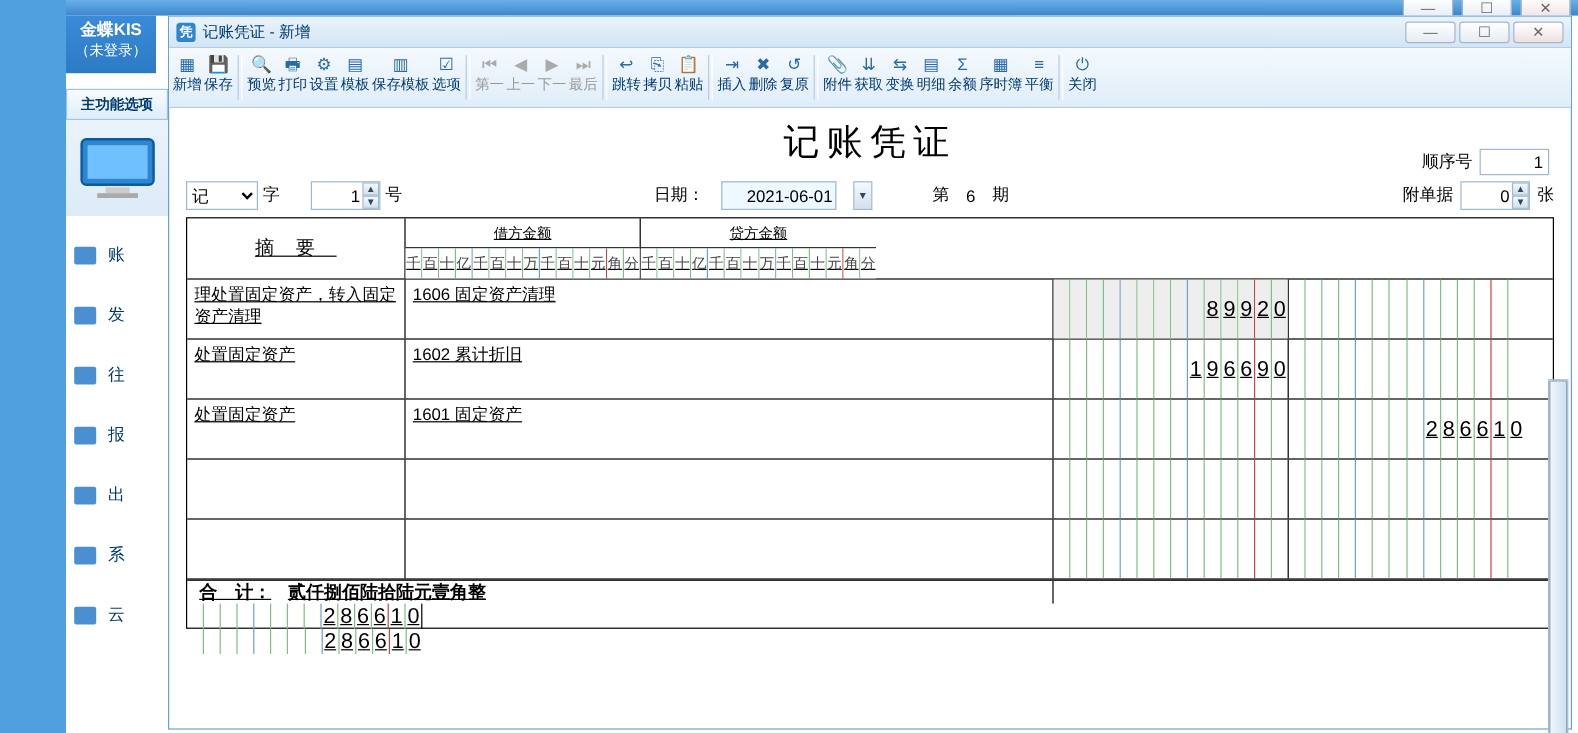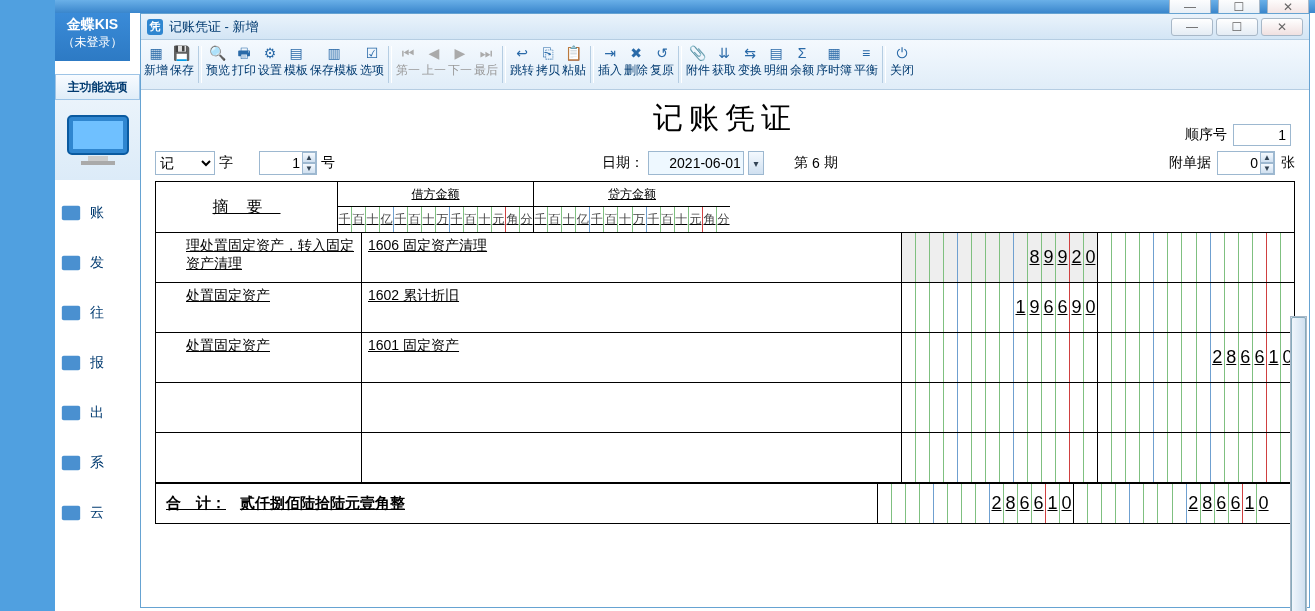--- a/index.html
+++ b/index.html
@@ -22,21 +22,21 @@
 .toolbar { height: 50px; background: linear-gradient(#f4f9fe,#e0edf8); border-bottom:1px solid #b5cde2; display:flex; align-items:stretch; padding:0 2px; font-size:12px; color:#003a70; }
 .tbtn { display:flex; flex-direction:column; align-items:center; justify-content:flex-start; padding: 4px 1px 0 1px; min-width:26px; }
 .tbtn.disabled{ color:#999; }
 .tbtn svg{ width:18px; height:18px; margin-bottom:2px; }
 .tbtn span{ white-space:nowrap; line-height:1; }
 .tsep{ width:4px; border-left:1px solid #b5cde2; border-right:1px solid #fff; margin:6px 3px; }
 .doc-area { position: relative; padding: 8px 14px 0 14px; }
 .doc-title { text-align:center; font-family: KaiTi, SimSun; font-size: 30px; letter-spacing: 6px; margin-bottom: 12px; }
 .meta-row { display:flex; align-items:center; font-size:14px; margin-bottom:4px; }
 .meta-row .mleft{ display:flex; align-items:center; gap:4px; width:390px; }
-.meta-row .mcenter{ display:flex; align-items:center; gap:4px; width:350px;justify-content:center; }
+.meta-row .mcenter{ display:flex; align-items:center; gap:14px; width:350px; }
 .meta-row .mright{ flex:1; display:flex; align-items:center; justify-content:flex-end; gap:6px; }
 .meta-top-right { position:absolute; right:18px; top:34px; font-size:14px; display:flex; align-items:center; gap:6px;}
 select.vtype{ height:24px; width:60px; border:1px solid #9db8d0; background:#fff; font-size:14px; }
 input.smallnum{ height:24px; width:58px; border:1px solid #9db8d0; text-align:right; padding-right:16px; font-size:14px; }
 .spinwrap{ position:relative; display:inline-block; }
 .spinwrap .sbtns{ position:absolute; right:1px; top:1px; width:14px; height:22px; display:flex; flex-direction:column; }
 .spinwrap .sb{ flex:1; background:linear-gradient(#f4f9fe,#d0e0f0); border:1px solid #9db8d0; font-size:8px; display:flex; align-items:center; justify-content:center; color:#345; }
 input.dateinp{ height:24px; width:96px; border:1px solid #9db8d0; background:#eef8ff; text-align:center; font-size:14px;padding-left:18px; }
 .dsb{ width:16px; height:24px; border:1px solid #9db8d0; background:linear-gradient(#f4f9fe,#d0e0f0); display:inline-flex; align-items:center; justify-content:center; font-size:10px; color:#345;}
 .seqbox{ width:58px; height:22px; border:1px solid #9db8d0; text-align:right; padding-right:4px; font-size:14px; display:inline-block; line-height:20px;}
@@ -48,30 +48,30 @@
 .gh.amount{ width:196px; flex-direction:column; height:50px; }
 .gh.amount:last-child{ border-right:none; }
 .gh.amount .atop{ height:24px; display:flex; align-items:center; justify-content:center; width:100%; border-bottom:1px solid #000; font-size:12px; }
 .gh.amount .abot{ height:25px; display:flex; width:100%; }
 .digcell{ flex:1; border-right:1px solid #7fc080; display:flex; align-items:center; justify-content:center; font-size:12px; color:#444; background:#fff;}
 .digcell.blue{ border-right:1px solid #6fa0d0; }
 .digcell.red{ border-right:1px solid #d04040; }
 .digcell:last-child{ border-right:none;}
 .gbody .grow{ display:flex; height:50px; border-bottom:1px solid #000;}
 .gc{ border-right:1px solid #000; padding:4px 6px; font-size:14px; }
-.gc.summary{ width:182px;margin-left:24px; }
+.gc.summary{ width:182px; }
 .gc.account{ width:540px; }
 .gc.amount{ width:196px; padding:0; display:flex; }
 .gc.amount:last-child{border-right:none;}
 .gc.amount .dcol{ flex:1; border-right:1px solid #7fc080; display:flex; align-items:center; justify-content:center; font-size:18px; font-family: "Arial", sans-serif; }
 .gc.amount .dcol.blue{ border-right:1px solid #6fa0d0; }
 .gc.amount .dcol.red{ border-right:1px solid #d04040; }
 .gc.amount .dcol:last-child{ border-right:none; }
 .shaded .dcol{ background: #eee; }
-.gtotal{ display:flex; height:40px; border-top:1px solid #000;}
+.gtotal{ display:flex; height:40px; border-top:1px solid #000;flex-direction:column;}
 .gtotal .tleft{ width:722px; border-right:1px solid #000; display:flex; align-items:center; padding-left:10px; font-size:15px; gap:14px;}
 .scrollv{ position:absolute; right:2px; top:226px; width:17px; height:310px; background:linear-gradient(90deg,#d8e4f0,#c0d4e8); border:1px solid #a8b8c8;}
 .scrollv .thumb{ position:absolute; top:0; left:0; right:0; height:300px; background:linear-gradient(90deg,#f0f6fc,#d0e0f0); border:1px solid #8ab; border-radius:2px;}
 .topbar-blue{ position:absolute; left:55px; top:0; right:0; height:13px; background:linear-gradient(#6ab0e8,#3a86cc);}
 .topbar-controls{ position:absolute; right:6px; top:-3px; display:flex; gap:4px;}
 .topbar-controls .winbtn{ height:20px; }
 </style>
 </head>
 <body>
 

